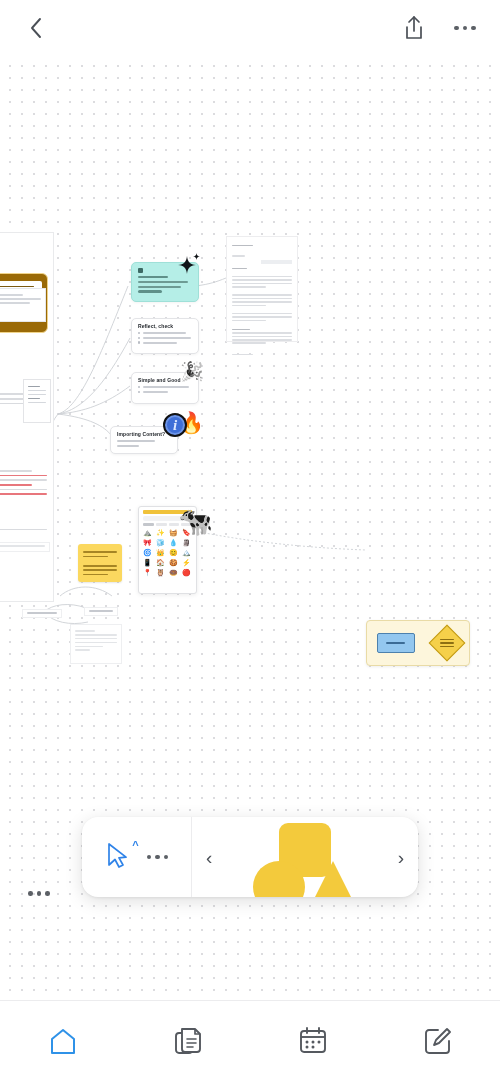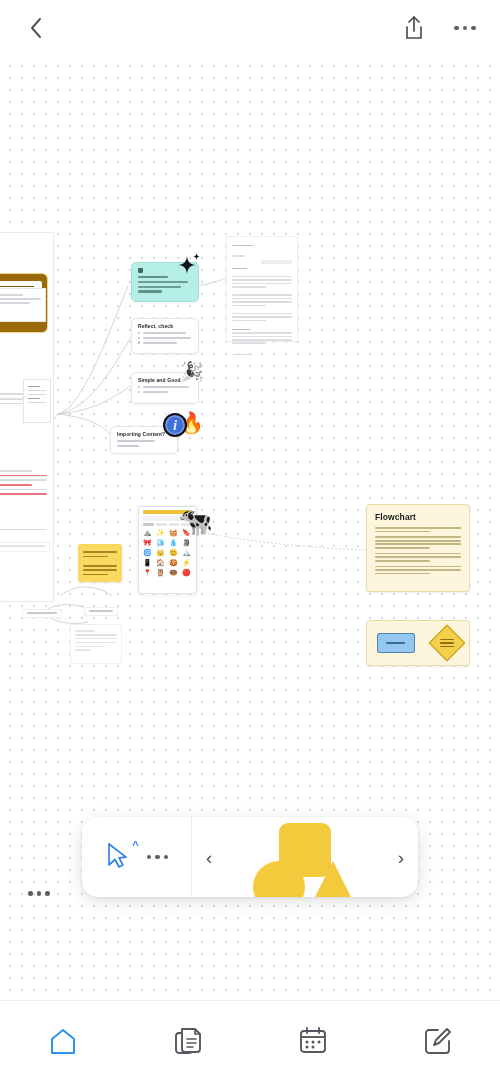--- a/index.html
+++ b/index.html
@@ -419,43 +419,20 @@
 
     <div class="sticky-yellow">
       <div class="l"></div>
         <div class="l s"></div>
       <div style="height:3px"></div>
       <div class="l"></div>
         <div class="l"></div>
         <div class="l s"></div>
     </div>
 
-    <div class="flow-card">
-      <h3>Flowchart</h3>
-      <div class="p">
-        <div class="l"></div>
-          <div class="l s"></div>
-      </div>
-      <div class="p">
-        <div class="l"></div>
-          <div class="l"></div>
-          <div class="l"></div>
-          <div class="l s"></div>
-      </div>
-      <div class="p">
-        <div class="l"></div>
-          <div class="l"></div>
-          <div class="l s"></div>
-      </div>
-      <div class="p">
-        <div class="l"></div>
-          <div class="l"></div>
-          <div class="l s"></div>
-      </div>
-    </div>
 
     <div class="shapes-card">
       <div class="shape-rect">
         <span class="l"></span>
       </div>
       <div class="shape-diamond">
         <div class="inner">
           <div class="l"></div>
             <div class="l"></div>
             <div class="l"></div>

